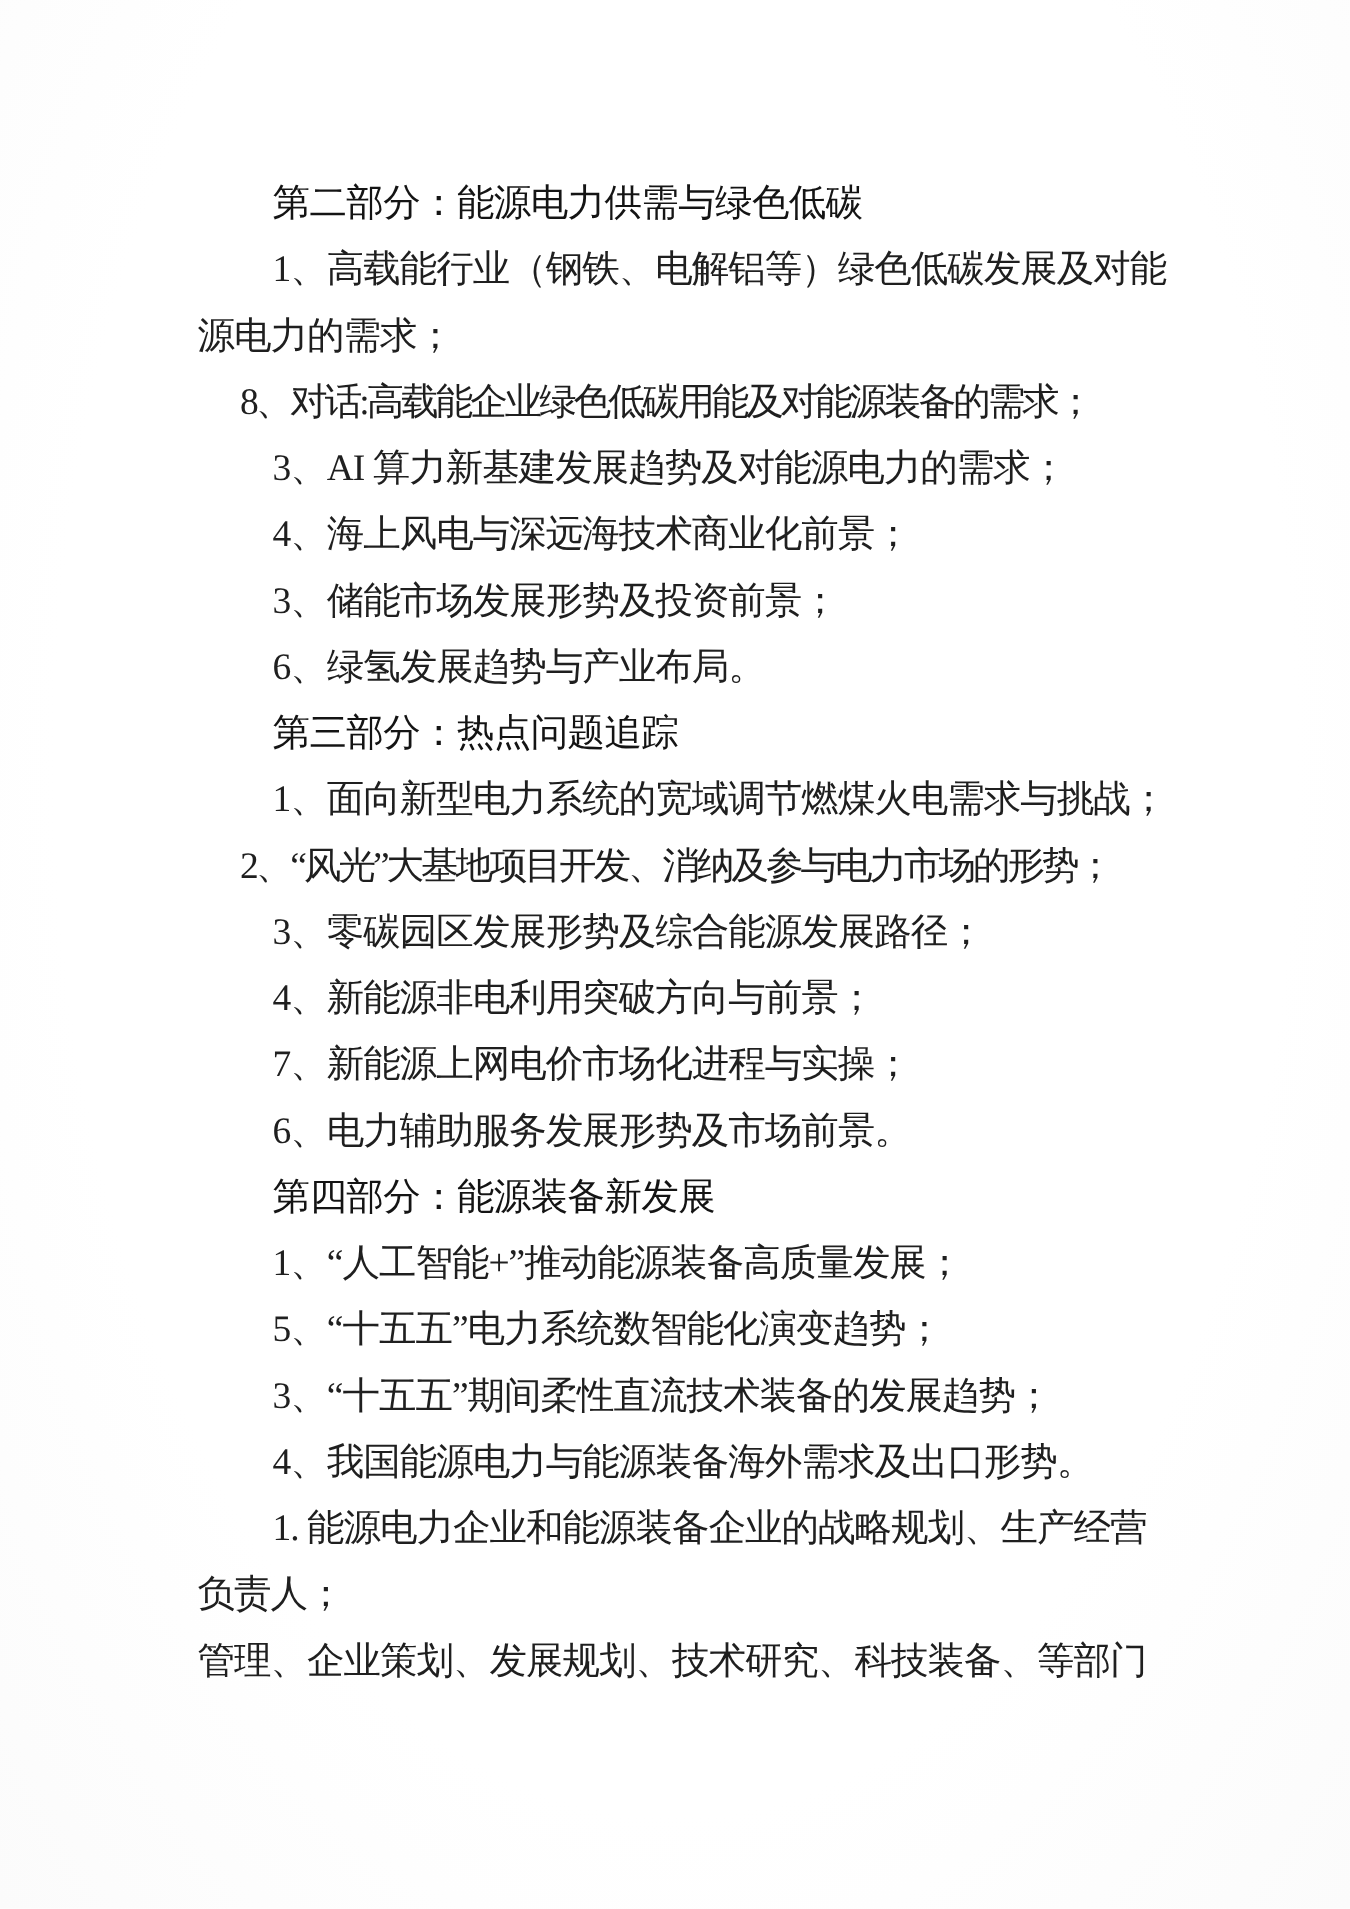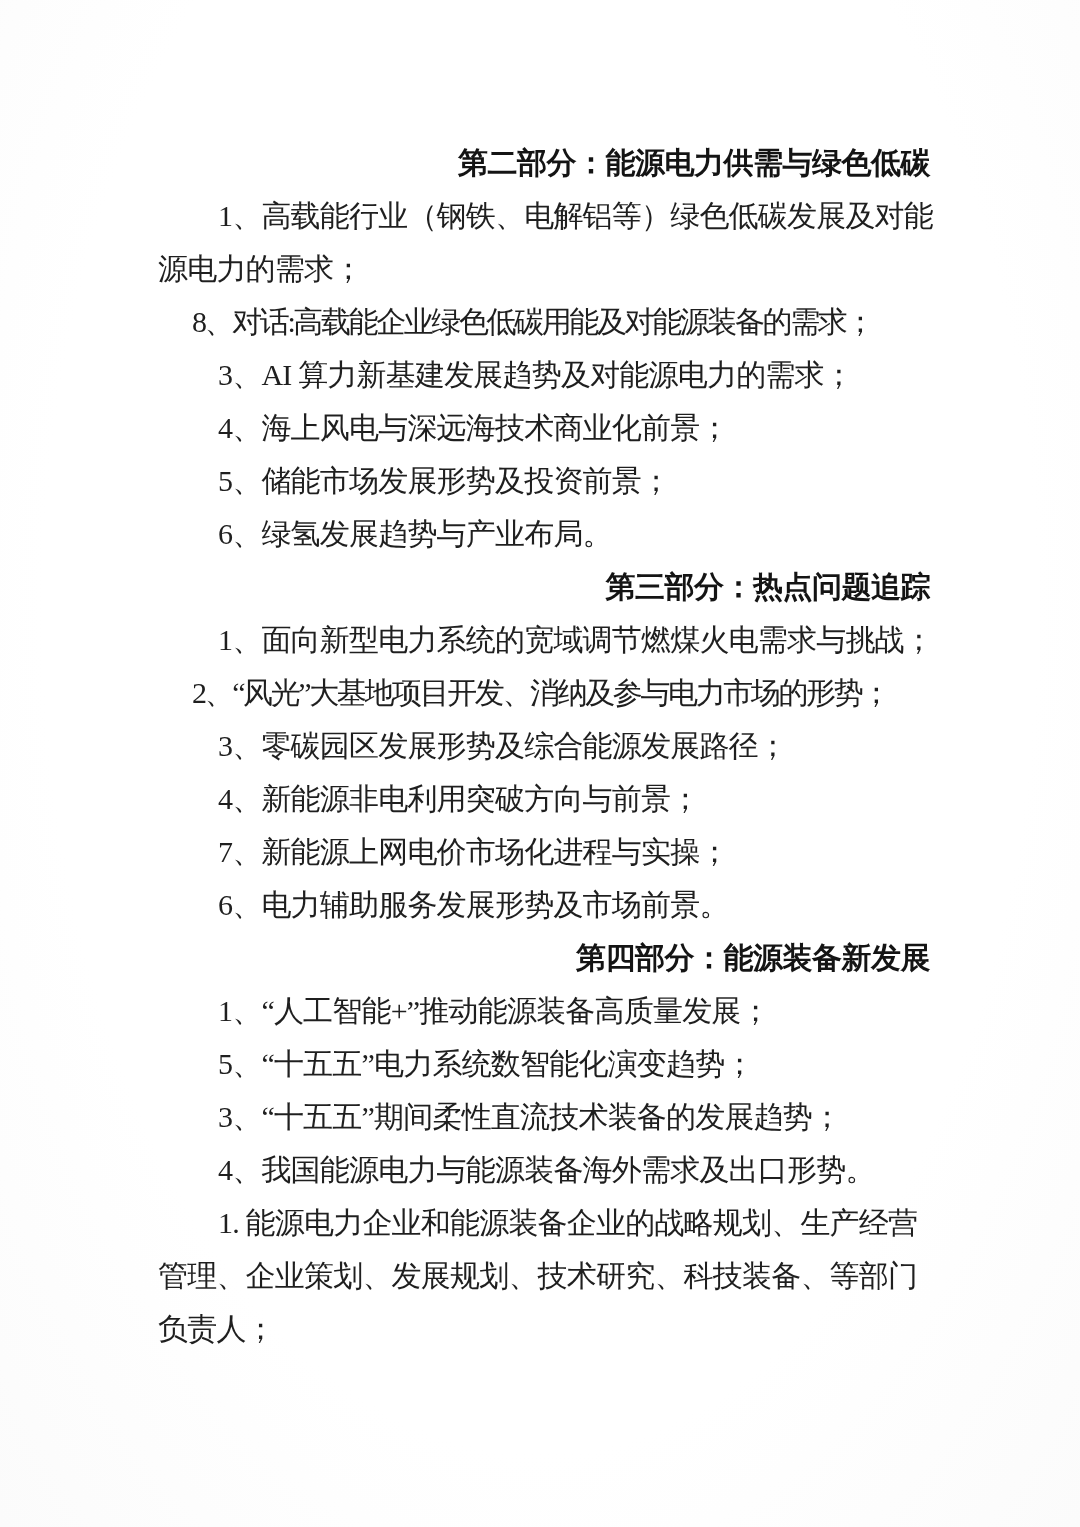--- a/index.html
+++ b/index.html
@@ -27,51 +27,50 @@
   }
   .line.indent {
     text-indent: 60px;
   }
   .line.tight {
     letter-spacing: -2.4px;
     text-indent: 34px;
   }
   .line.heading {
     font-family: "Liberation Sans", "DejaVu Sans", sans-serif;
-    font-weight: 700;
+    font-weight: 400;
     color: #141414;
     letter-spacing: -0.5px;
-    text-align: right;
   }
   .line.heading.flush {
     text-indent: 0;
   }
 </style>
 </head>
 <body>
 
 <main class="page">
   <div id="doc-content">
       <div class="line heading indent">第二部分：能源电力供需与绿色低碳</div>
       <div class="line indent">1、高载能行业（钢铁、电解铝等）绿色低碳发展及对能</div>
       <div class="line">源电力的需求；</div>
       <div class="line tight">8、对话:高载能企业绿色低碳用能及对能源装备的需求；</div>
       <div class="line indent">3、AI 算力新基建发展趋势及对能源电力的需求；</div>
       <div class="line indent">4、海上风电与深远海技术商业化前景；</div>
-      <div class="line indent">5、储能市场发展形势及投资前景；</div>
+      <div class="line indent">3、储能市场发展形势及投资前景；</div>
       <div class="line indent">6、绿氢发展趋势与产业布局。</div>
       <div class="line heading indent">第三部分：热点问题追踪</div>
       <div class="line indent">1、面向新型电力系统的宽域调节燃煤火电需求与挑战；</div>
       <div class="line tight">2、“风光”大基地项目开发、消纳及参与电力市场的形势；</div>
       <div class="line indent">3、零碳园区发展形势及综合能源发展路径；</div>
       <div class="line indent">4、新能源非电利用突破方向与前景；</div>
       <div class="line indent">7、新能源上网电价市场化进程与实操；</div>
       <div class="line indent">6、电力辅助服务发展形势及市场前景。</div>
       <div class="line heading indent">第四部分：能源装备新发展</div>
       <div class="line indent">1、“人工智能+”推动能源装备高质量发展；</div>
       <div class="line indent">5、“十五五”电力系统数智能化演变趋势；</div>
       <div class="line indent">3、“十五五”期间柔性直流技术装备的发展趋势；</div>
       <div class="line indent">4、我国能源电力与能源装备海外需求及出口形势。</div>
       <div class="line indent">1. 能源电力企业和能源装备企业的战略规划、生产经营</div>
+      <div class="line">负责人；</div>
       <div class="line">管理、企业策划、发展规划、技术研究、科技装备、等部门</div>
-      <div class="line">负责人；</div>
     </div>
 </main>
 
 </body></html>

